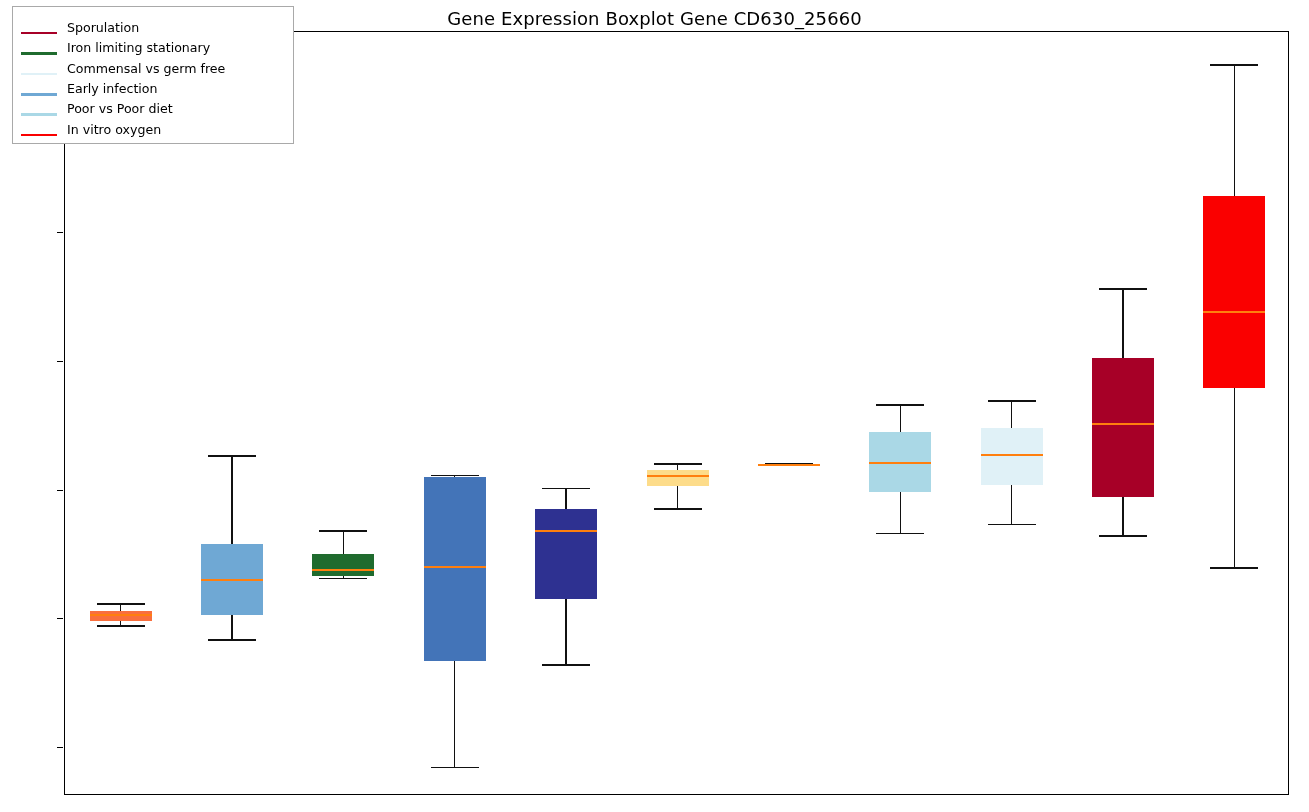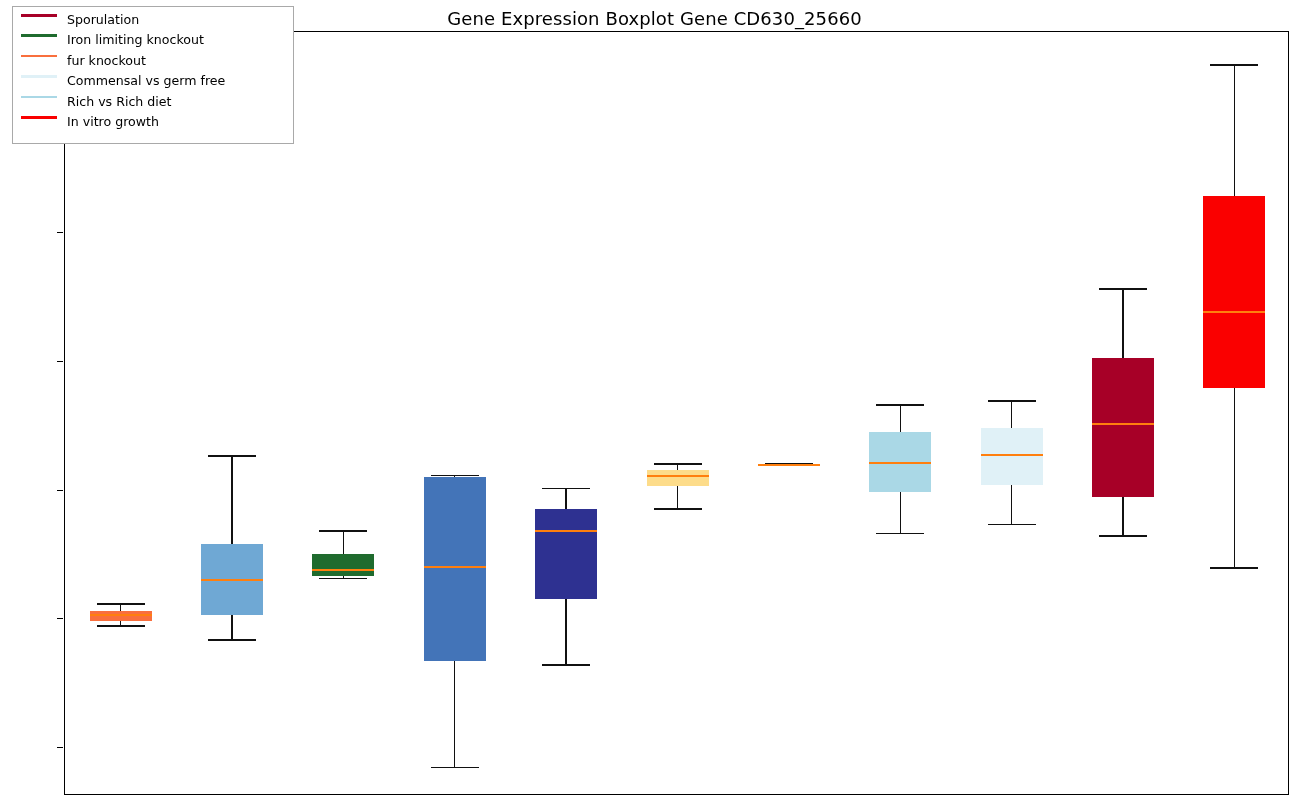--- a/index.html
+++ b/index.html
@@ -87,21 +87,21 @@
     left: 12px;
     top: 6px;
     background: #ffffff;
     border: 1px solid #a9a9a9;
     padding: 7px 9px 7px 8px;
     box-sizing: border-box;
     width: 282px;
   }
   .legend-row {
     display: flex;
-    align-items: flex-start;
+    align-items: flex-end;
     height: 20.4px;
   }
   .legend-swatch {
     width: 36px;
     height: 2.6px;
     margin-right: 10px;
     flex: 0 0 auto;
   }
   .legend-text {
     font-size: 12.6px;
@@ -231,33 +231,33 @@
       </div>
   </div>
 
   <div id="legend">
       <div class="legend-row">
         <span class="legend-swatch" style="background: rgb(167, 0, 39);"></span>
         <span class="legend-text">Sporulation</span>
       </div>
       <div class="legend-row">
         <span class="legend-swatch" style="background: rgb(31, 107, 46);"></span>
-        <span class="legend-text">Iron limiting knockout</span>
-      </div>
-      <div class="legend-row">
-        <span class="legend-swatch" style="background: rgb(249, 111, 61);"></span>
-        <span class="legend-text">fur knockout</span>
+        <span class="legend-text">Iron limiting stationary</span>
       </div>
       <div class="legend-row">
         <span class="legend-swatch" style="background: rgb(224, 241, 247);"></span>
         <span class="legend-text">Commensal vs germ free</span>
       </div>
       <div class="legend-row">
+        <span class="legend-swatch" style="background: rgb(111, 168, 212);"></span>
+        <span class="legend-text">Early infection</span>
+      </div>
+      <div class="legend-row">
         <span class="legend-swatch" style="background: rgb(170, 216, 230);"></span>
-        <span class="legend-text">Rich vs Rich diet</span>
+        <span class="legend-text">Poor vs Poor diet</span>
       </div>
       <div class="legend-row">
         <span class="legend-swatch" style="background: rgb(250, 0, 0);"></span>
-        <span class="legend-text">In vitro growth</span>
+        <span class="legend-text">In vitro oxygen</span>
       </div>
     </div>
 
 </div>
 
 </body></html>

